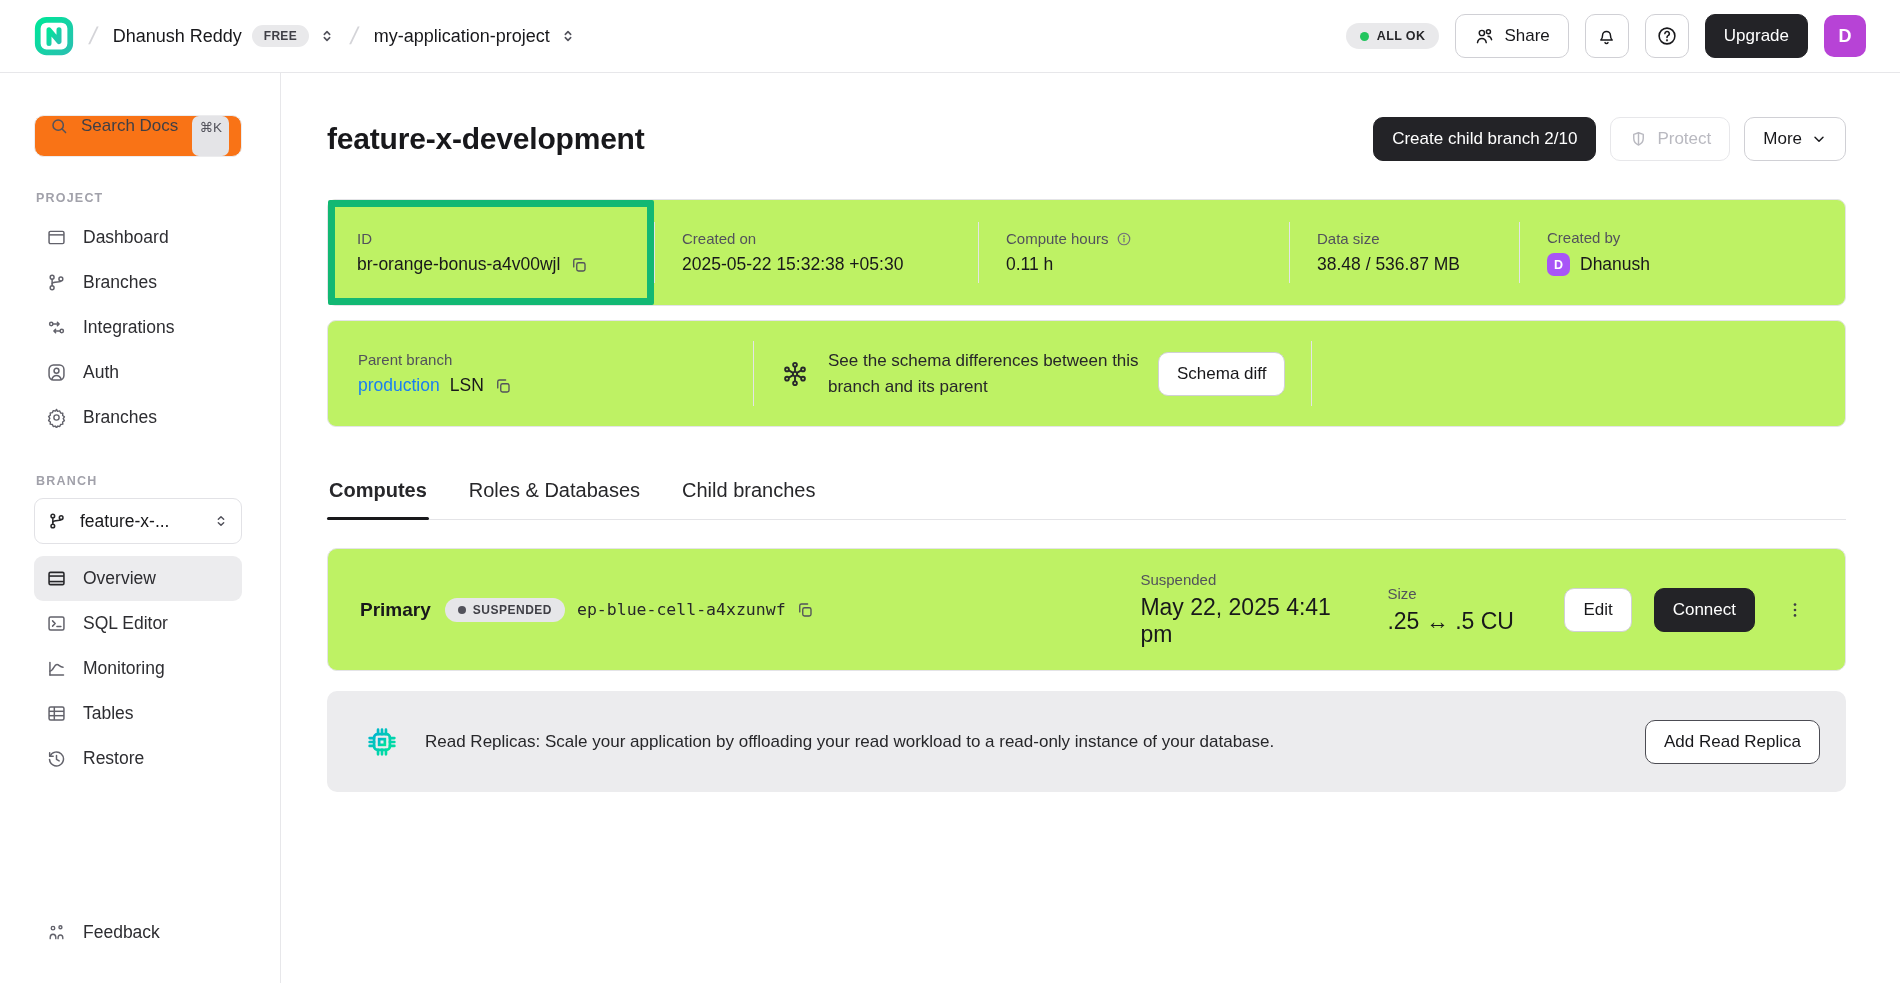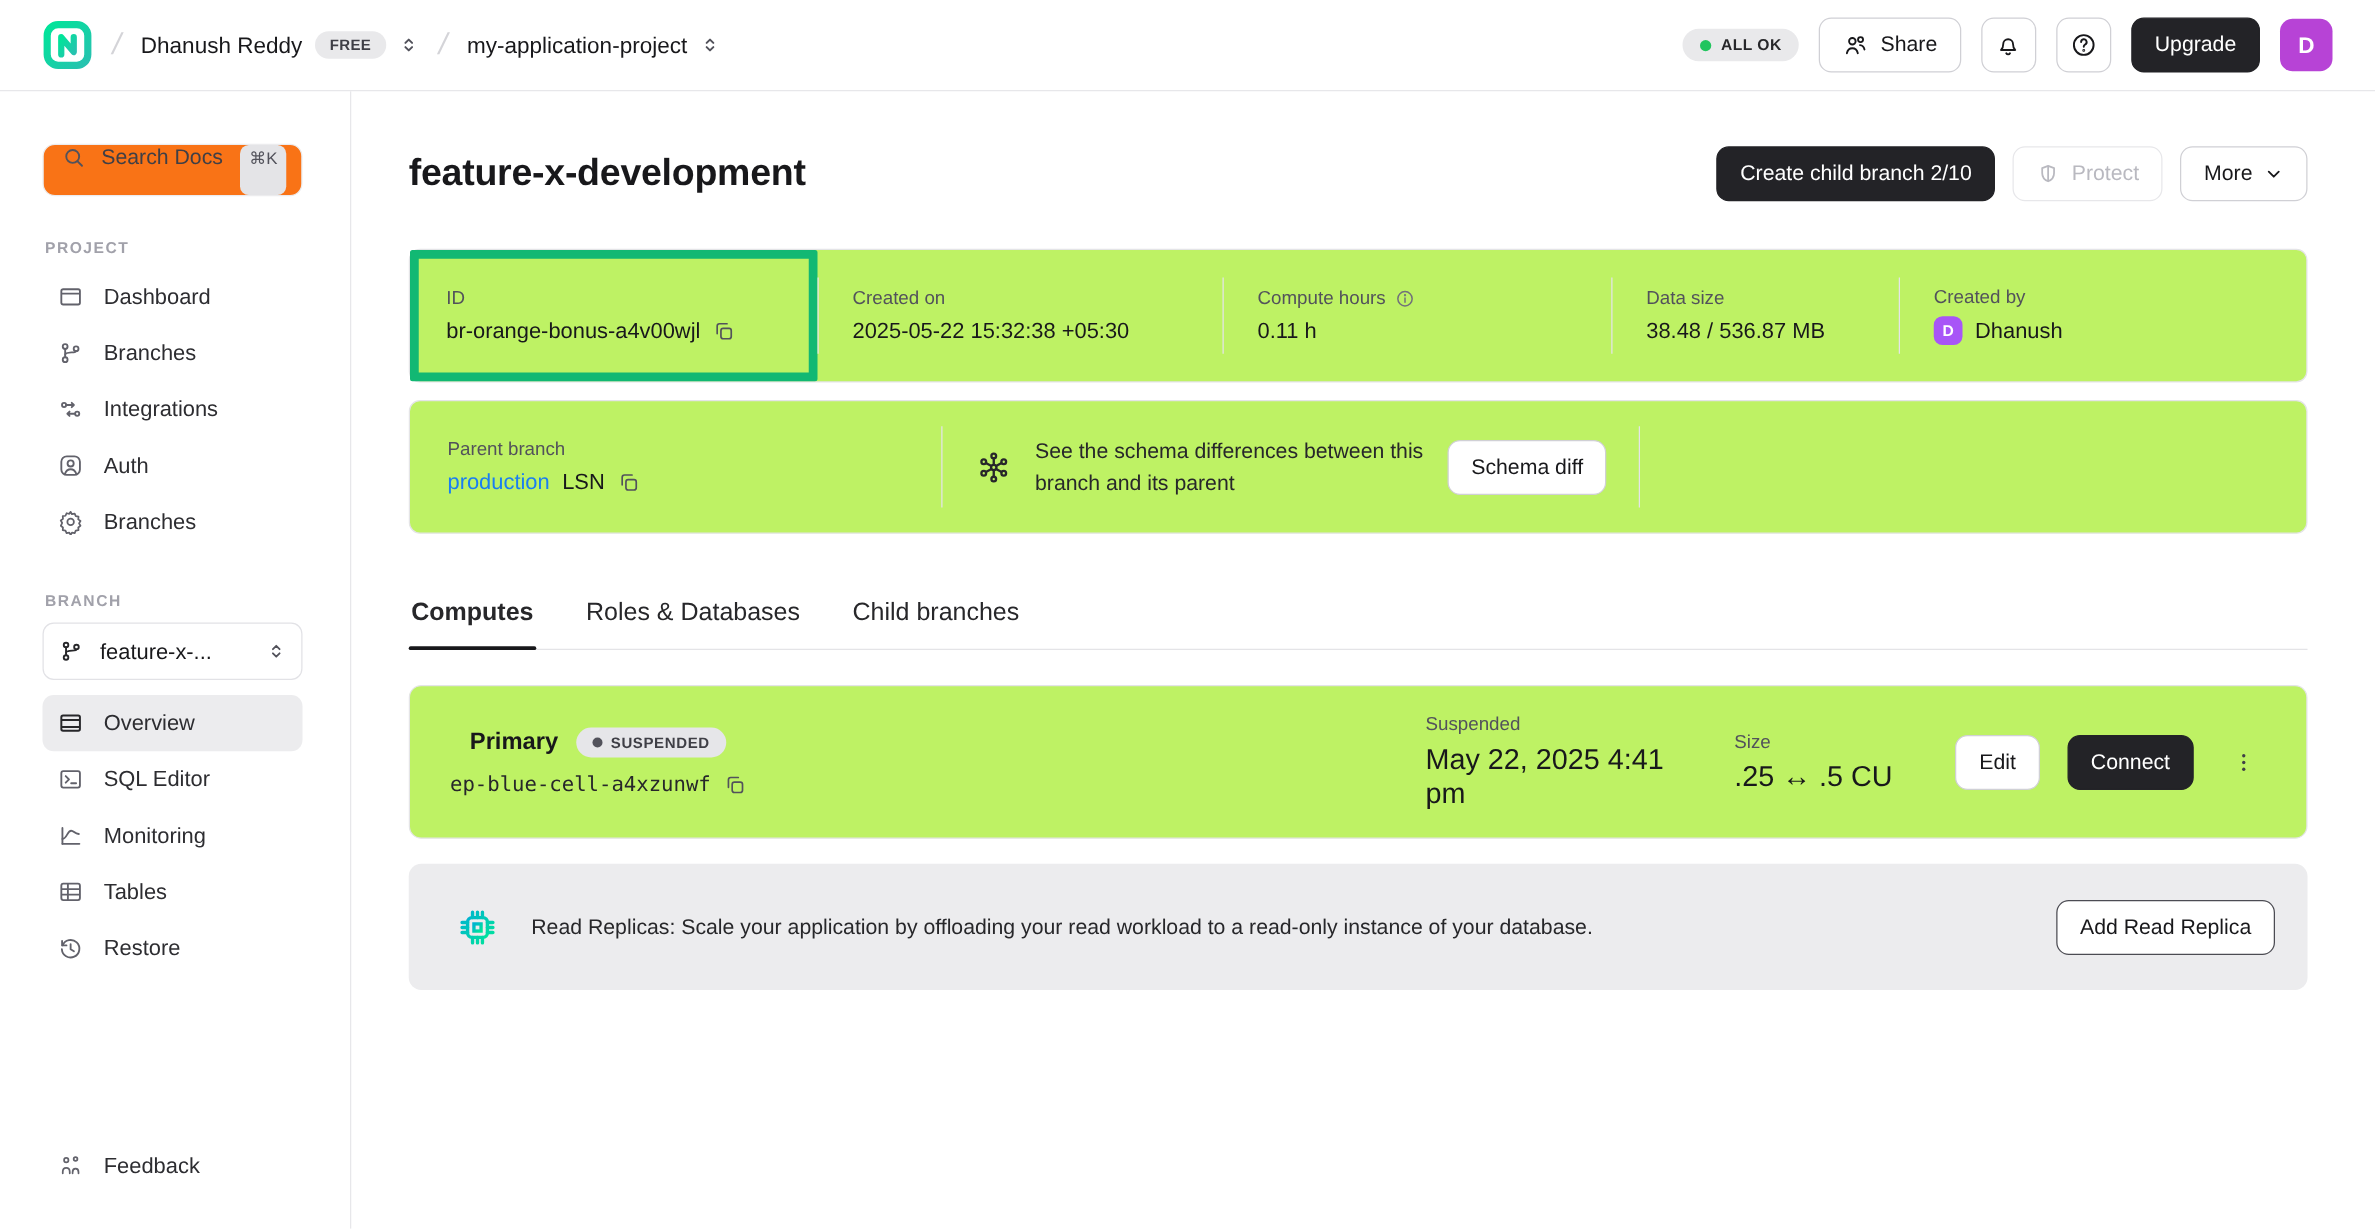--- a/index.html
+++ b/index.html
@@ -88,21 +88,21 @@
   .update-sub { font-size:14.5px; color:#52525b; margin-top:3px; }
 
   
   .tabs { margin-top:46px; display:flex; gap:38px; border-bottom:1px solid #e4e4e7; }
   .tab { position:relative; padding:6px 2px 17px; font-size:20px; color:#27272a; cursor:pointer; }
   .tab.active { font-weight:600; }
   .tab.active::after { content:""; position:absolute; left:0; right:0; bottom:-1px; height:3px; background:#18181b; border-radius:3px; }
 
   
   .compute-card { margin-top:28px; height:123px; border-radius:10px; display:flex; align-items:center; padding:0 32px; }
-  .compute-left { display:flex; flex-direction:column; gap:12px;align-items:center; }
+  .compute-left { display:flex; gap:12px; }
   .compute-name-row { display:flex; align-items:center; gap:14px; }
   .compute-name { font-size:19px; font-weight:600; }
   .status-badge { display:flex; align-items:center; gap:7px; background:#e6e6e9;
     border-radius:999px; padding:5px 13px; font-size:12px; font-weight:700; letter-spacing:.5px; color:#3f3f46; }
   .endpoint { font-family:"DejaVu Sans Mono","Liberation Mono",monospace; font-size:16.5px; color:#27272a;
     display:flex; align-items:center; gap:10px; }
   .compute-right { margin-left:auto; display:flex; align-items:center; gap:22px; }
   .meta-block { display:flex; flex-direction:column; gap:6px; }
   .meta-block .cell-label { font-size:15px; }
   .meta-block .cell-value { font-size:23px; }

